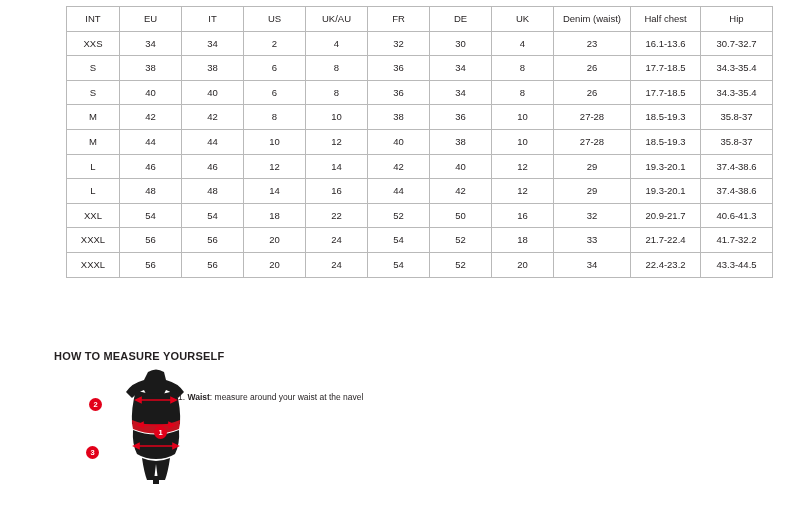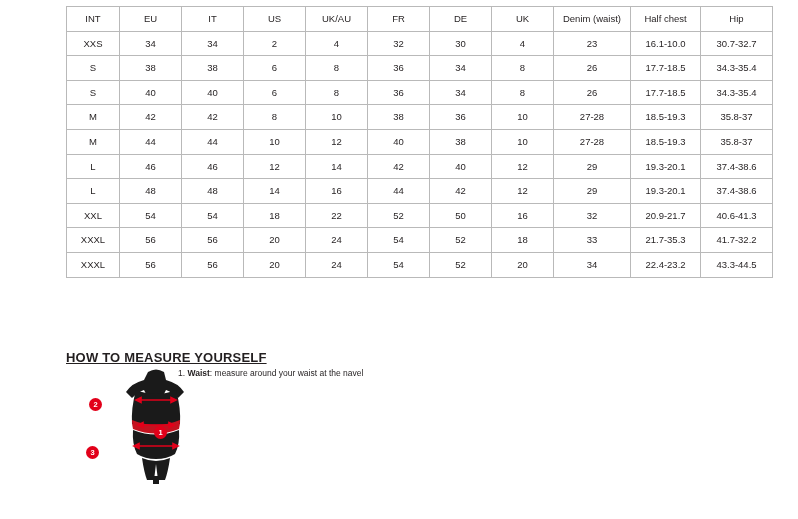--- a/index.html
+++ b/index.html
@@ -55,46 +55,46 @@
   col.c5 { width: 62px; }
   col.c6 { width: 62px; }
   col.c7 { width: 62px; }
   col.c8 { width: 77px; }
   col.c9 { width: 70px; }
   col.c10 { width: 72px; }
 
   
   .measure-title {
     position: absolute;
-    left: 66px;
+    left: 54px;
     top: 350px;
-    font-size: 13px;
+    font-size: 11px;
     font-weight: bold;
     letter-spacing: 0.2px;
     color: #231f20;
-    text-decoration: underline;
   }
   .figure {
     position: absolute;
     left: 96px;
     top: 366px;
     width: 120px;
     height: 120px;
   }
   .steps {
     position: absolute;
     left: 178px;
     top: 368px;
     width: 420px;
   }
   .step {
     font-size: 8.5px;
     color: #231f20;
     margin-bottom: 12px;
     line-height: 1.2;
+    margin-top: 24px;
   }
   .step b { font-weight: bold; }
   .num {
     font-weight: normal;
   }
 
   
   .bullet {
     position: absolute;
     width: 13px;
@@ -150,21 +150,21 @@
         <tr>
           <td>XXS</td>
           <td>34</td>
           <td>34</td>
           <td>2</td>
           <td>4</td>
           <td>32</td>
           <td>30</td>
           <td>4</td>
           <td>23</td>
-          <td>16.1-10.0</td>
+          <td>16.1-13.6</td>
           <td>30.7-32.7</td>
         </tr>
         <tr>
           <td>S</td>
           <td>38</td>
           <td>38</td>
           <td>6</td>
           <td>8</td>
           <td>36</td>
           <td>34</td>
@@ -254,21 +254,21 @@
         <tr>
           <td>XXXL</td>
           <td>56</td>
           <td>56</td>
           <td>20</td>
           <td>24</td>
           <td>54</td>
           <td>52</td>
           <td>18</td>
           <td>33</td>
-          <td>21.7-35.3</td>
+          <td>21.7-22.4</td>
           <td>41.7-32.2</td>
         </tr>
         <tr>
           <td>XXXL</td>
           <td>56</td>
           <td>56</td>
           <td>20</td>
           <td>24</td>
           <td>54</td>
           <td>52</td>

